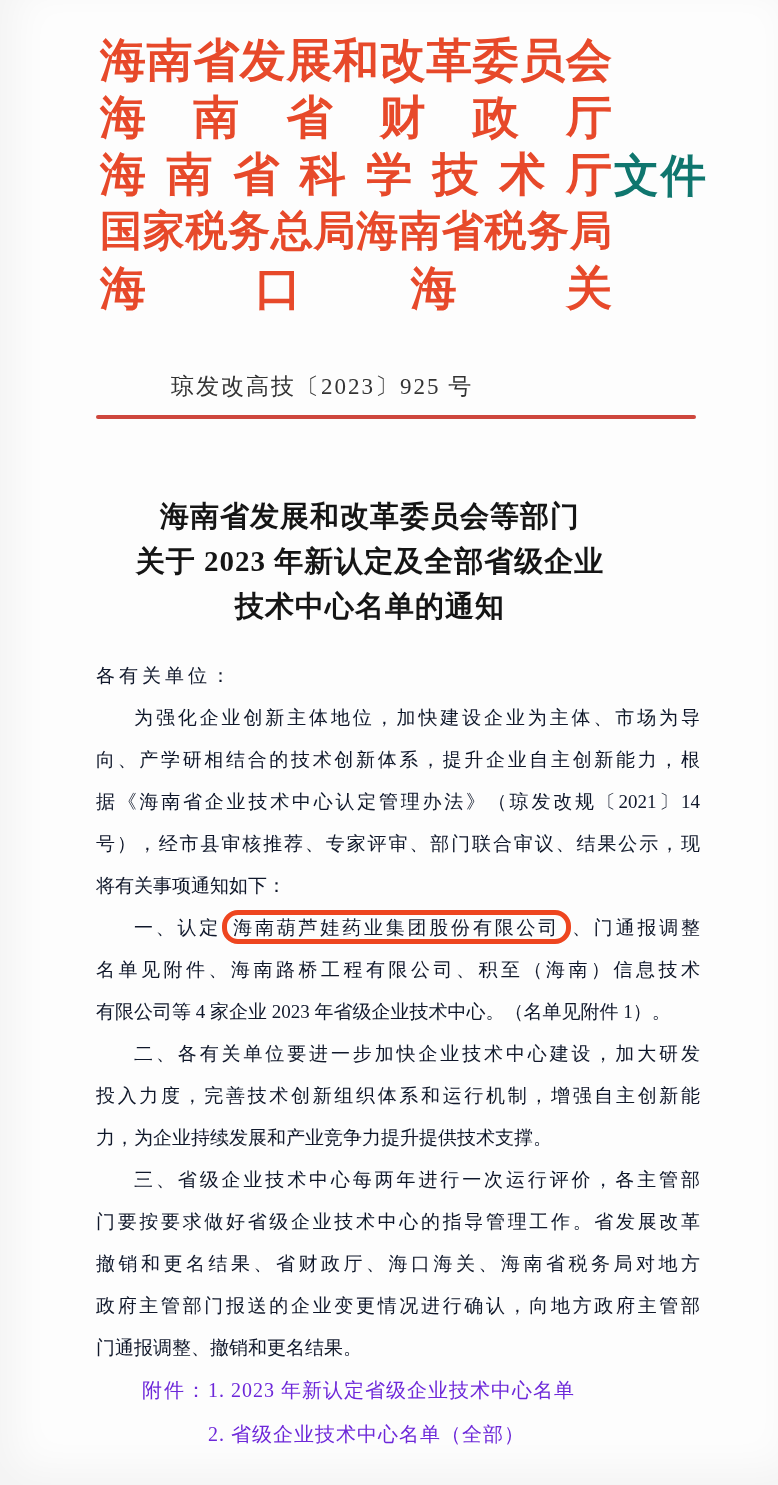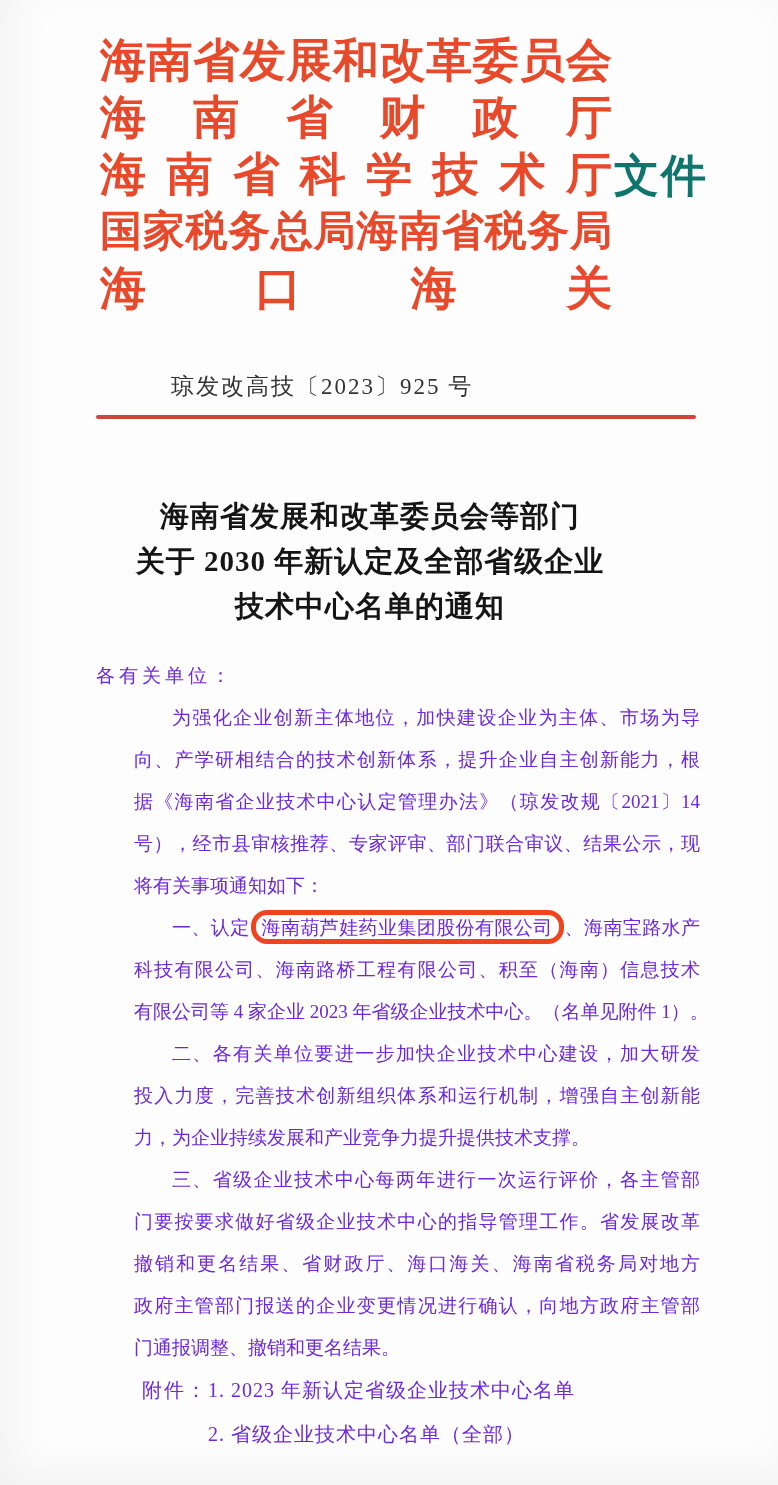--- a/index.html
+++ b/index.html
@@ -87,27 +87,26 @@
   }
 
   
   .body-block {
     position: absolute;
     left: 96px;
     top: 655px;
     width: 604px;
     font-size: 19px;
     line-height: 42px;
-    color: #6d28d9;
+    color: #0f172a;
   }
   .bline {
     text-align: justify;
     text-align-last: justify;
     white-space: nowrap;
-    margin-left: 38px;
   }
   .bline.last { text-align-last: left; }
   .bline.indent { text-indent: 2em; }
   .salutation {
     text-align: left;
     letter-spacing: 4px;
     white-space: nowrap;
   }
   .highlight-box {
     border: 5px solid #ee451f;
@@ -188,38 +187,38 @@
       </div>
   </div>
   <div class="doc-label">文件</div>
 
   <div class="doc-number">琼发改高技〔2023〕925 号</div>
 
   <div class="red-rule"></div>
 
   <div class="title-block">
     <div class="title-line">海南省发展和改革委员会等部门</div>
-    <div class="title-line">关于 2030 年新认定及全部省级企业</div>
+    <div class="title-line">关于 2023 年新认定及全部省级企业</div>
     <div class="title-line">技术中心名单的通知</div>
   </div>
 
   <div class="body-block">
     <div class="salutation">各有关单位：</div>
 
     <div>
       <div class="bline indent">为强化企业创新主体地位，加快建设企业为主体、市场为导</div>
       <div class="bline">向、产学研相结合的技术创新体系，提升企业自主创新能力，根</div>
       <div class="bline">据《海南省企业技术中心认定管理办法》（琼发改规〔2021〕14</div>
       <div class="bline">号），经市县审核推荐、专家评审、部门联合审议、结果公示，现</div>
       <div class="bline last">将有关事项通知如下：</div>
     </div>
 
     <div>
-      <div class="bline indent"><span>一、认定</span><span class="highlight-box">海南葫芦娃药业集团股份有限公司</span><span>、海南宝路水产</span></div>
-      <div class="bline">科技有限公司、海南路桥工程有限公司、积至（海南）信息技术</div>
+      <div class="bline indent"><span>一、认定</span><span class="highlight-box">海南葫芦娃药业集团股份有限公司</span><span>、门通报调整</span></div>
+      <div class="bline">名单见附件、海南路桥工程有限公司、积至（海南）信息技术</div>
       <div class="bline last">有限公司等 4 家企业 2023 年省级企业技术中心。（名单见附件 1）。</div>
     </div>
 
     <div>
       <div class="bline indent">二、各有关单位要进一步加快企业技术中心建设，加大研发</div>
       <div class="bline">投入力度，完善技术创新组织体系和运行机制，增强自主创新能</div>
       <div class="bline last">力，为企业持续发展和产业竞争力提升提供技术支撑。</div>
     </div>
 
     <div>

